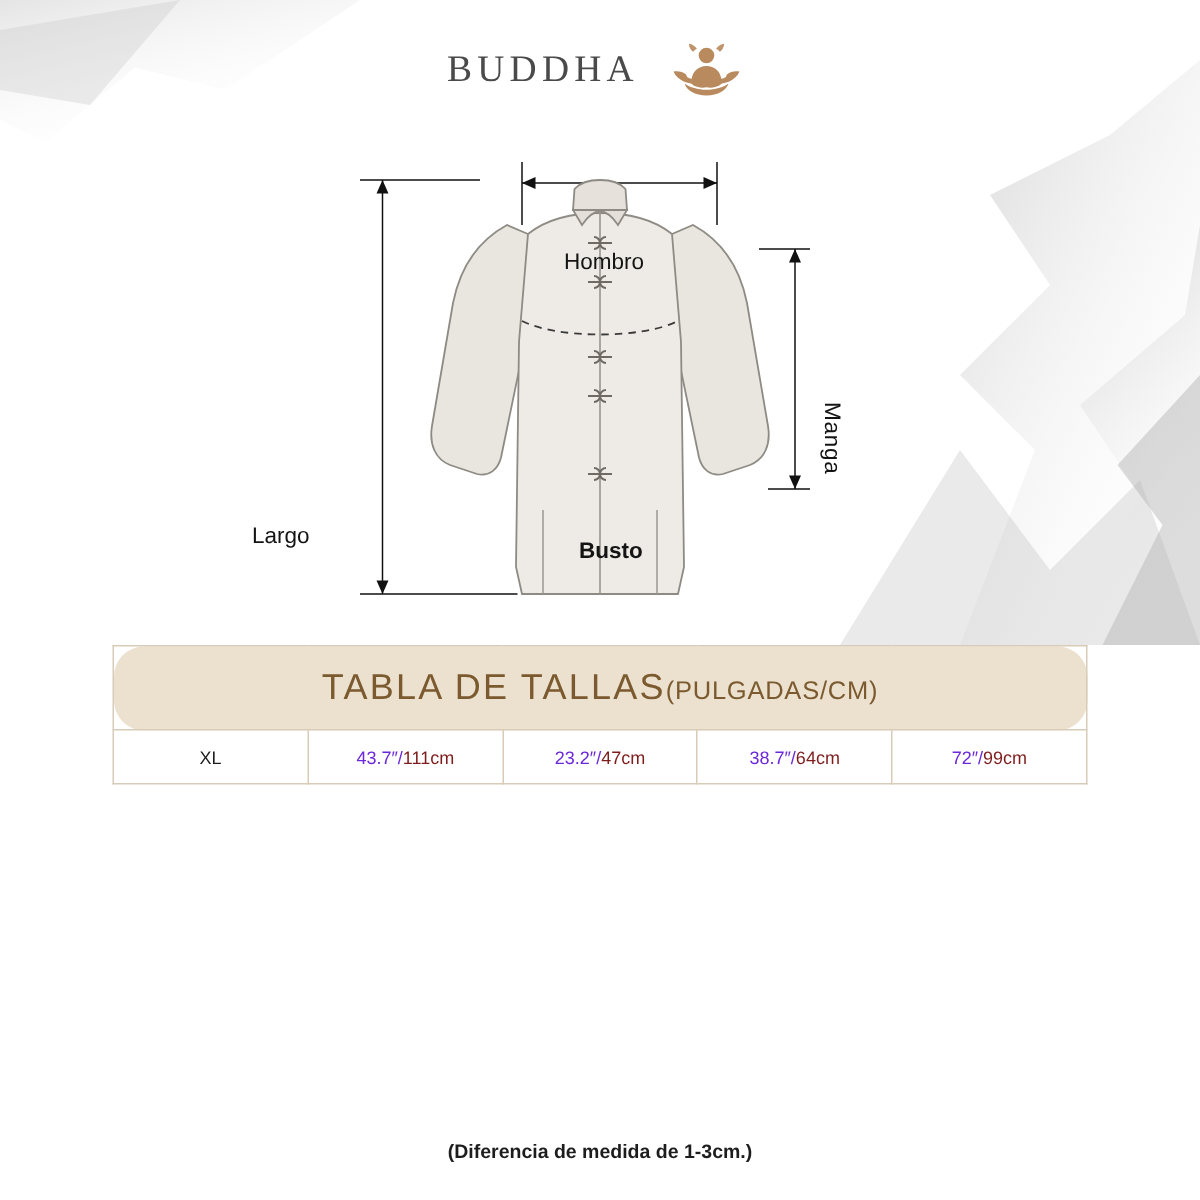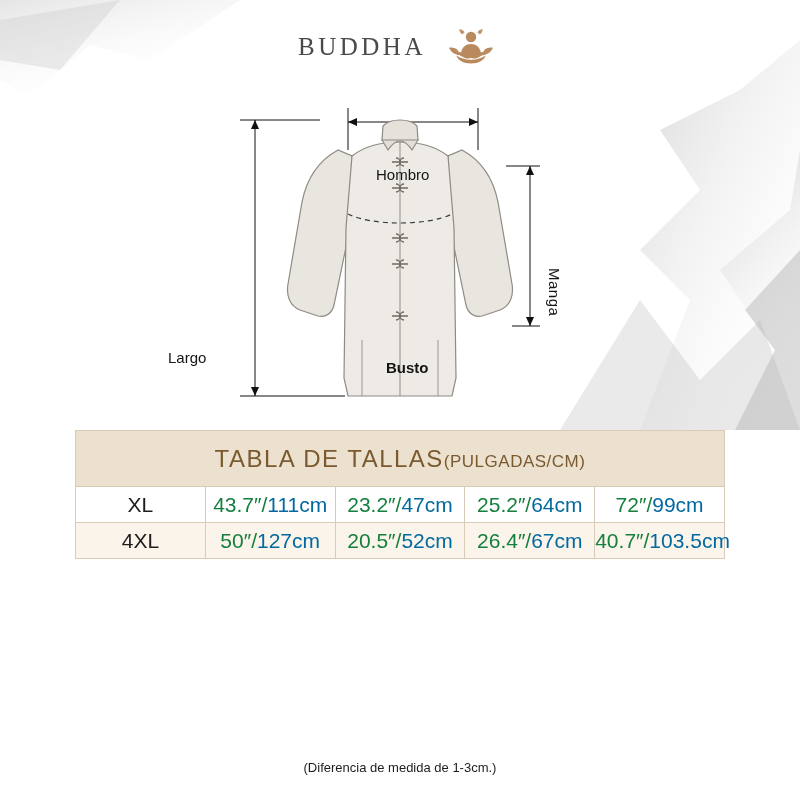--- a/index.html
+++ b/index.html
@@ -96,57 +96,58 @@
     padding: 0;
     text-align: center;
     font-weight: 400;
   }
   .title-cell {
     background: #ece0cf;
     height: 55px;
     font-family: "Liberation Sans", sans-serif;
     color: #7a5a2e;
     letter-spacing: 1px;
+    border-radius: 20px;
   }
   .title-main {
     font-size: 24px;
     color: #7a5a2e;
     letter-spacing: 1.5px;
   }
   .title-sub {
     font-size: 17px;
     color: #7a5a2e;
     letter-spacing: 0.5px;
   }
   .head-row td {
     background: #f3eade;
     height: 42px;
     font-size: 17px;
     color: #2a2a2a;
   }
   .data-row td {
     height: 35px;
-    font-size: 21px;
+    font-size: 12px;
     color: #1d1d1d;
     background: #ffffff;
   }
   .data-row.alt td {
     background: #faf4ea;
   }
-  .cell-in { color: #15803d; }
-  .cell-cm { color: #0369a1; }
+  .cell-in { color: #6d28d9; }
+  .cell-cm { color: #7f1d1d; }
   .note {
     position: absolute;
     top: 760px;
     left: 0;
     width: 100%;
     text-align: center;
     font-size: 13px;
     color: #1d1d1d;
-    font-weight: 400;
+    font-weight: 700;
     z-index: 3;
   }
 </style>
 </head>
 <body>
 
 <svg class="bg-wash" viewBox="0 0 800 800" width="800" height="800">
   <defs>
     <linearGradient id="gTopLeft" x1="0" y1="0" x2="0.6" y2="1">
       <stop offset="0%" stop-color="#cfcfcf" stop-opacity="0.55"></stop>
@@ -248,31 +249,24 @@
       <tr>
         <td class="title-cell" colspan="5">
           <span class="title-main">TABLA DE TALLAS</span><span class="title-sub">(PULGADAS/CM)</span>
         </td>
       </tr>
 
       <tr class="data-row">
         <td>XL</td>
         <td><span class="cell-in">43.7″/</span><span class="cell-cm">111cm</span></td>
         <td><span class="cell-in">23.2″/</span><span class="cell-cm">47cm</span></td>
-        <td><span class="cell-in">25.2″/</span><span class="cell-cm">64cm</span></td>
+        <td><span class="cell-in">38.7″/</span><span class="cell-cm">64cm</span></td>
         <td><span class="cell-in">72″/</span><span class="cell-cm">99cm</span></td>
       </tr>
 
 
 
-      <tr class="data-row alt">
-        <td>4XL</td>
-        <td><span class="cell-in">50″/</span><span class="cell-cm">127cm</span></td>
-        <td><span class="cell-in">20.5″/</span><span class="cell-cm">52cm</span></td>
-        <td><span class="cell-in">26.4″/</span><span class="cell-cm">67cm</span></td>
-        <td><span class="cell-in">40.7″/</span><span class="cell-cm">103.5cm</span></td>
-      </tr>
 
     </tbody>
   </table>
 </div>
 
 <div class="note">(Diferencia de medida de 1-3cm.)</div>
 
 </body></html>

